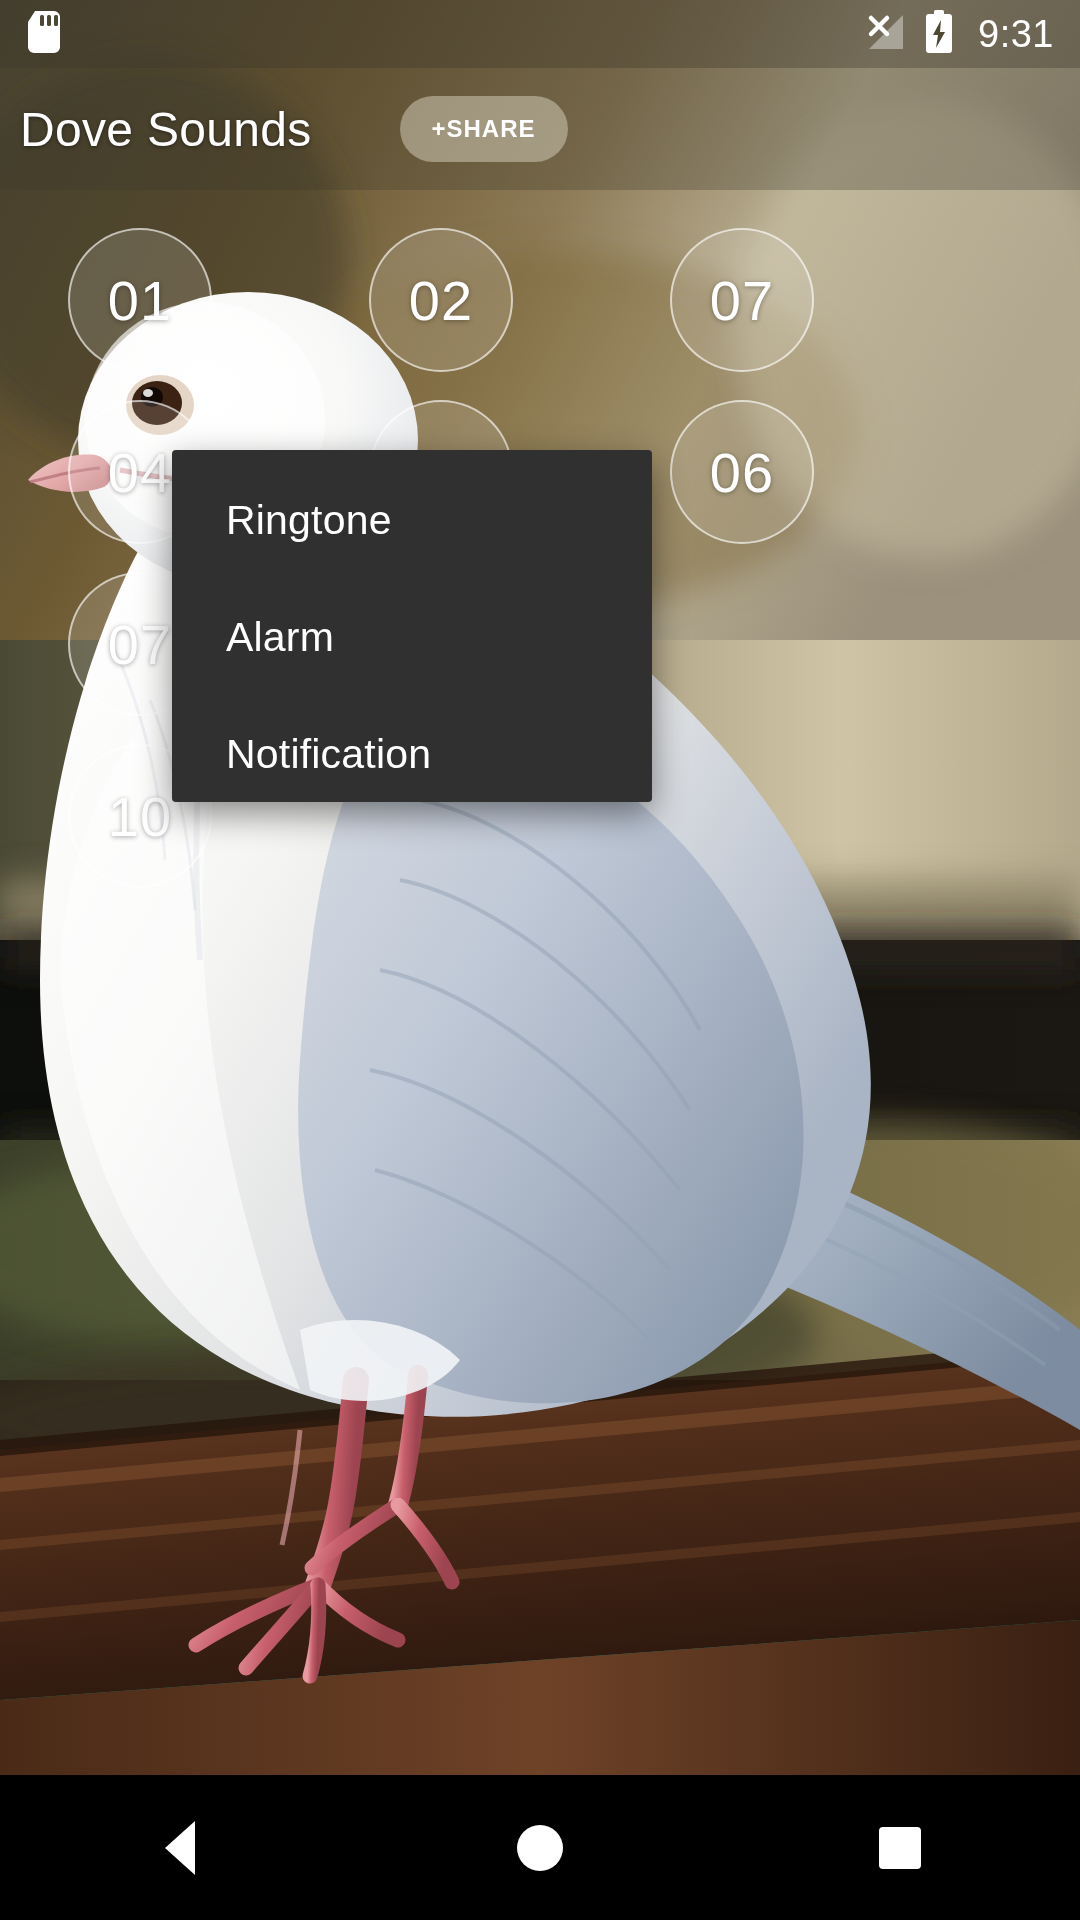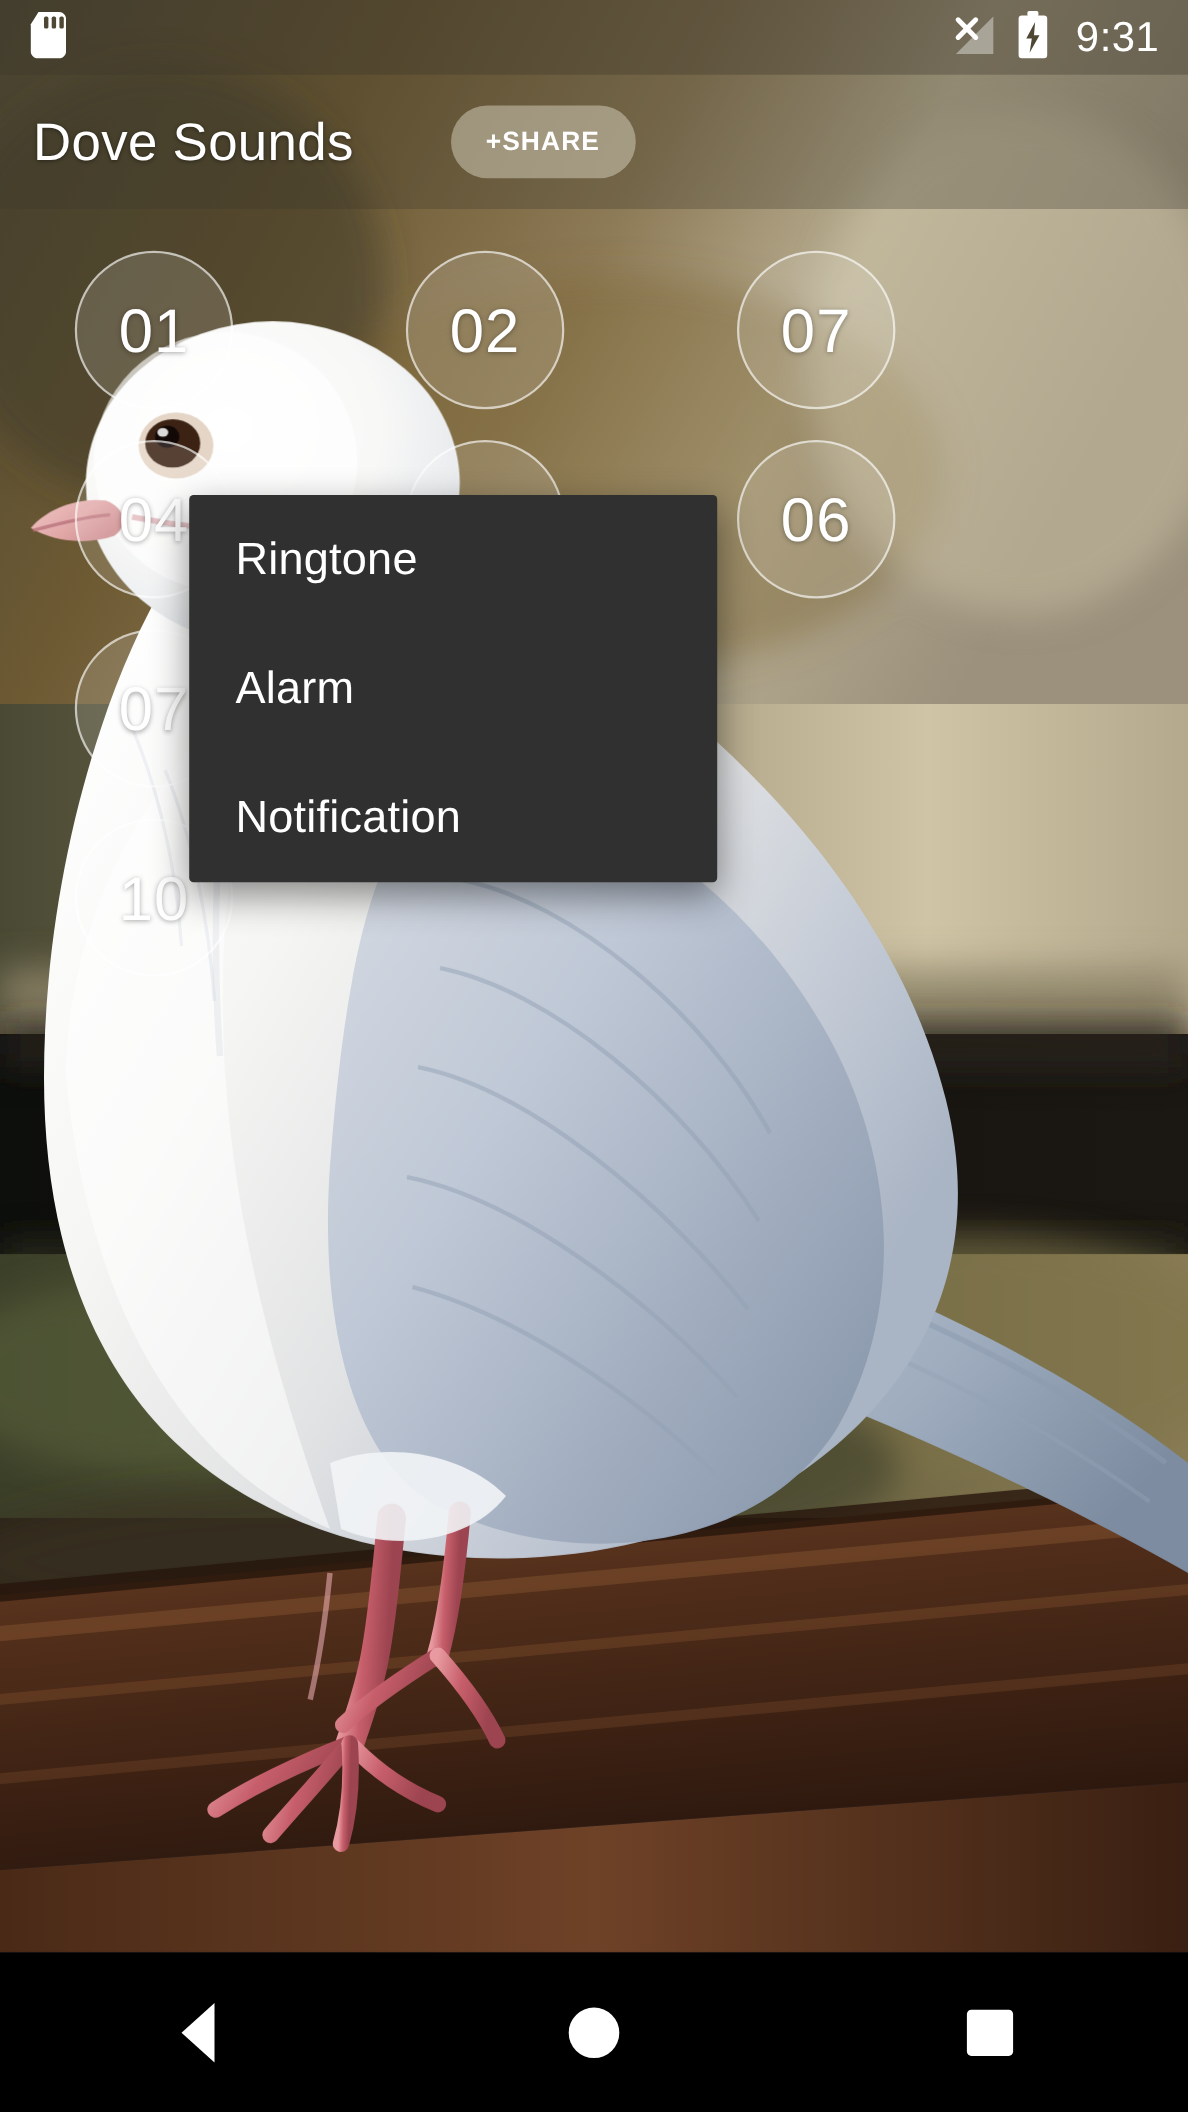--- a/index.html
+++ b/index.html
@@ -12,21 +12,21 @@
     height: 1920px;
     overflow: hidden;
     font-family: "Liberation Sans", sans-serif;
     -webkit-font-smoothing: antialiased;
   }
   #screen {
     position: relative;
     width: 1080px;
     height: 1920px;
     overflow: hidden;
-    background: #0f172a;
+    background: #0f766e;
   }
 
   
   #photo {
     position: absolute;
     left: 0; top: 0;
     width: 1080px;
     height: 1775px;
     overflow: hidden;
   }
@@ -57,21 +57,21 @@
 
   
   #appbar {
     position: absolute;
     left: 0; top: 68px;
     width: 1080px;
     height: 122px;
     z-index: 35;
     display: flex;
     align-items: center;
-    padding-left: 30px;
+    padding-left: 20px;
     box-sizing: border-box;
     background: rgba(60,55,42,0.30);
   }
   #app-title {
     color: #ffffff;
     font-size: 48px;
     font-weight: 400;
     letter-spacing: 0.3px;
     text-shadow: 0 1px 4px rgba(0,0,0,0.45);
     white-space: nowrap;
@@ -139,21 +139,21 @@
   #dialog {
     position: absolute;
     left: 172px;
     top: 450px;
     width: 480px;
     height: 352px;
     background: #303030;
     border-radius: 4px;
     box-shadow: 0 12px 34px rgba(0,0,0,0.45);
     z-index: 60;
-    padding: 0;
+    padding: 12px;
     box-sizing: border-box;
     overflow: hidden;
     text-align: right;
   }
   .dlg-item {
     height: 117px;
     display: flex;
     align-items: center;
     padding-left: 42px;
     box-sizing: border-box;

